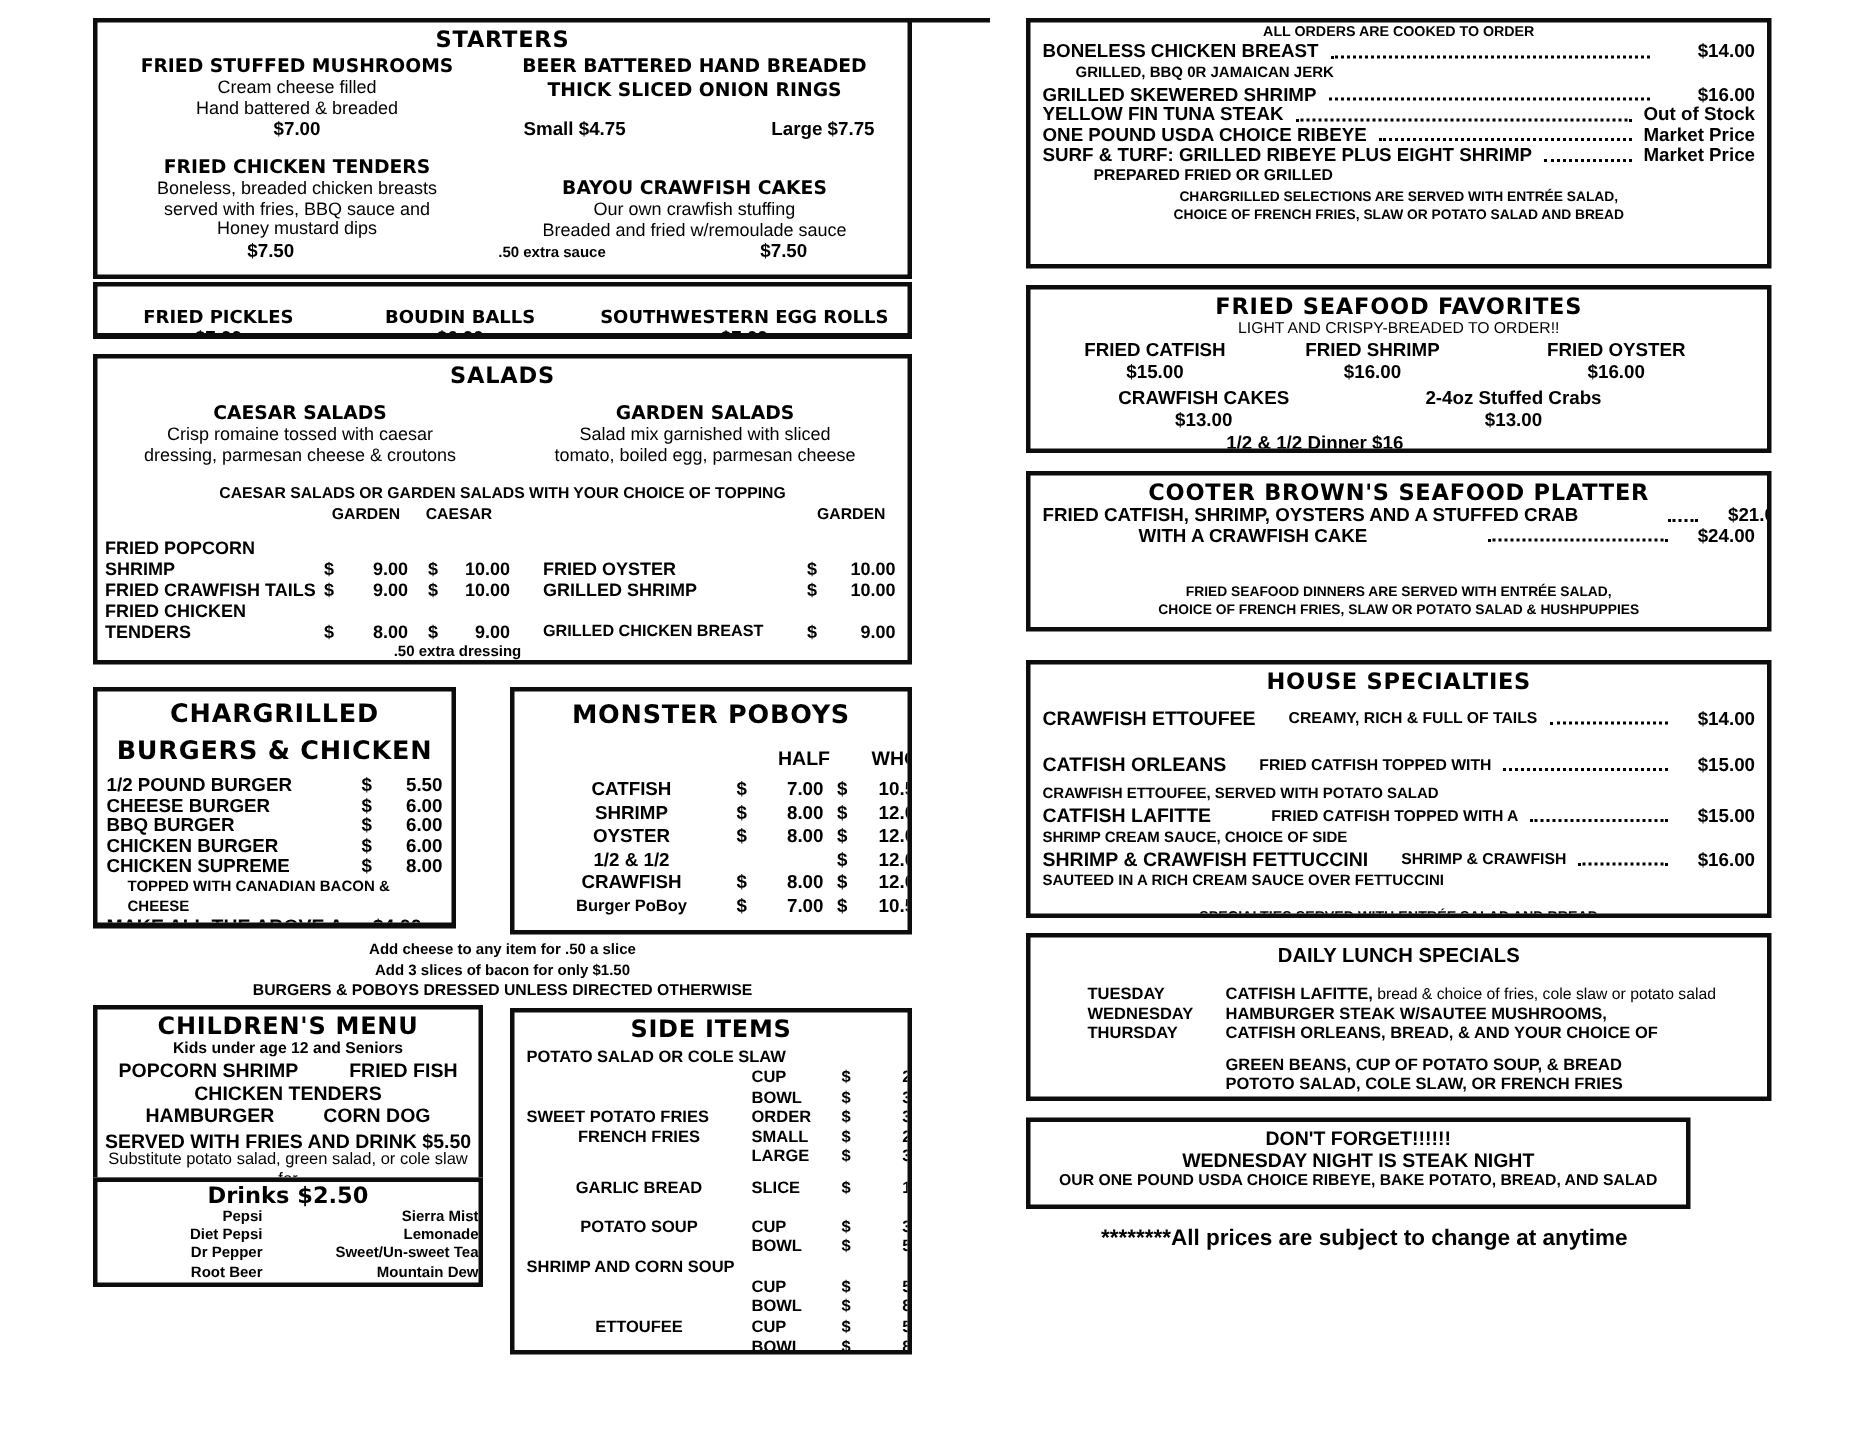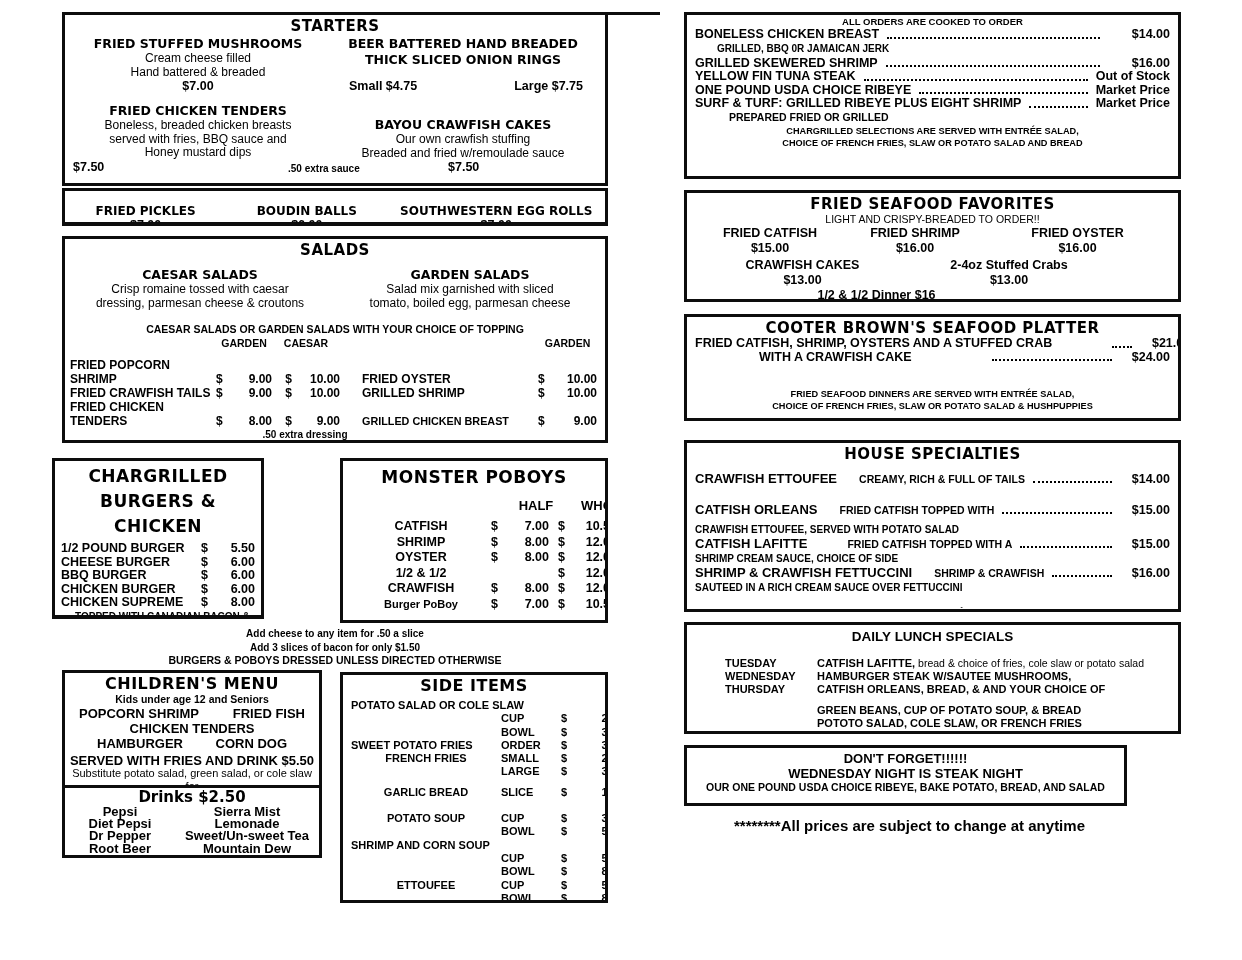--- a/index.html
+++ b/index.html
@@ -13,21 +13,21 @@
   .ctr{text-align:center;}
   .nm{font-size:12.5px;line-height:16px;}
   .desc{font-size:12px;line-height:13.5px;}
   .pb{font-weight:700;font-size:12.5px;line-height:15px;}
   .tb{font-weight:700;font-size:10px;line-height:13px;}
   .tn{font-weight:700;font-size:9.2px;line-height:12px;text-align:center;}
   .lead{flex:1;border-bottom:2px dotted #000;margin:0 8px 3px 8px;min-width:20px;}
   
   .st-grid{display:grid;grid-template-columns:250px 1fr;column-gap:6px;padding:1px 8px 0 8px;text-align:center;}
   .sl-row{display:flex;justify-content:space-between;padding:11px 14px 0 20px;}
-  .st-bottom{display:grid;grid-template-columns:215px 160px 1fr;align-items:end;padding:0 8px;text-align:left;}
+  .st-bottom{display:grid;grid-template-columns:215px 160px 1fr;align-items:end;padding:0 8px;text-align:center;}
   .strip-grid{display:grid;grid-template-columns:1fr 1fr 1.35fr;height:100%;text-align:center;padding-top:13px;}
   
   .sal-desc{display:grid;grid-template-columns:1fr 1fr;text-align:center;padding-top:8px;}
   .sal-tab{display:grid;grid-template-columns:146px 14px 42px 20px 48px 22px 176px 13px 46px 19px 46px;
            padding:0 5px;font-weight:700;font-size:12px;line-height:14px;align-items:end;}
   .sal-tab .amt{text-align:right;}
   .sal-hd{font-size:10.5px;text-align:center;}
   .gc23{grid-column:2/4;} .gc45{grid-column:4/6;} .gc89{grid-column:8/10;} .gc1011{grid-column:10/12;}
   .sal-bottom{display:grid;grid-template-columns:1fr 1.1fr 1.2fr;font-weight:700;font-size:11px;padding:1px 10px 0 28px;}
   
@@ -174,21 +174,21 @@
 
   </div>
   <div class="ctr tb" style="margin-right:60px;">.50 extra dressing</div>
   <div class="sal-bottom">
     <span>PLAIN CAESAR   $5.75</span>
     <span style="text-align:center;">SIDE CAESAR   $3.50</span>
     <span style="text-align:right;padding-right:30px;">SIDE ENTRÉE SALAD   $2</span>
   </div>
 </div>
 
-<div class="box" style="left:52px;top:458px;width:212px;height:161px;border-bottom-width:4px;">
+<div class="box" style="left:62px;top:458px;width:242px;height:161px;border-bottom-width:4px;">
   <div class="big-title comic" style="padding-top:3px;">CHARGRILLED</div>
   <div class="big-title comic" style="margin-bottom:3px;">BURGERS &amp; CHICKEN</div>
   <div style="padding:0 6px;">
     <div class="bg-row">
       <span style="flex:1;">1/2 POUND BURGER</span>
       <span class="d">$</span>
       <span class="amt">5.50</span>
     </div>
     <div class="bg-row">
       <span style="flex:1;">CHEESE BURGER</span>
@@ -292,21 +292,21 @@
     <span>HAMBURGER</span>
     <span>CORN DOG</span>
   </div>
   <div class="ctr tb" style="font-size:13px;margin-top:3px;">SERVED WITH FRIES AND DRINK  $5.50</div>
   <div class="ctr" style="font-size:11px;line-height:12.5px;">Substitute potato salad, green salad, or cole slaw for</div>
 
 </div>
 
 <div class="box" style="left:62px;top:785px;width:260px;height:73px;">
   <div class="ctr comic" style="font-size:15px;line-height:17px;padding-top:1px;">Drinks  $2.50</div>
-  <div style="display:grid;grid-template-columns:110px 1fr;font-weight:700;font-size:13px;line-height:12.2px;text-align:center;">
+  <div style="display:grid;grid-template-columns:110px 1fr;font-weight:700;font-size:10px;line-height:12.2px;text-align:right;">
     <span>Pepsi</span>
     <span>Sierra Mist</span>
     <span>Diet Pepsi</span>
     <span>Lemonade</span>
     <span>Dr Pepper</span>
     <span>Sweet/Un-sweet Tea</span>
     <span>Root Beer</span>
     <span>Mountain Dew</span>
   </div>
 </div>

